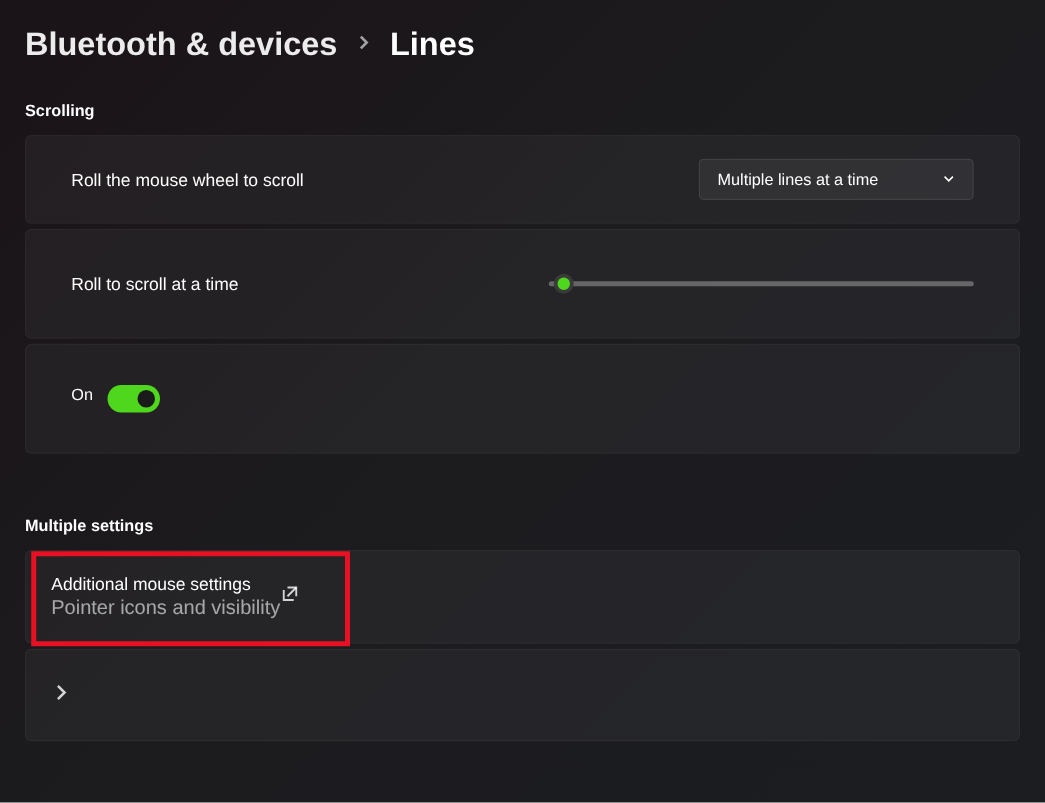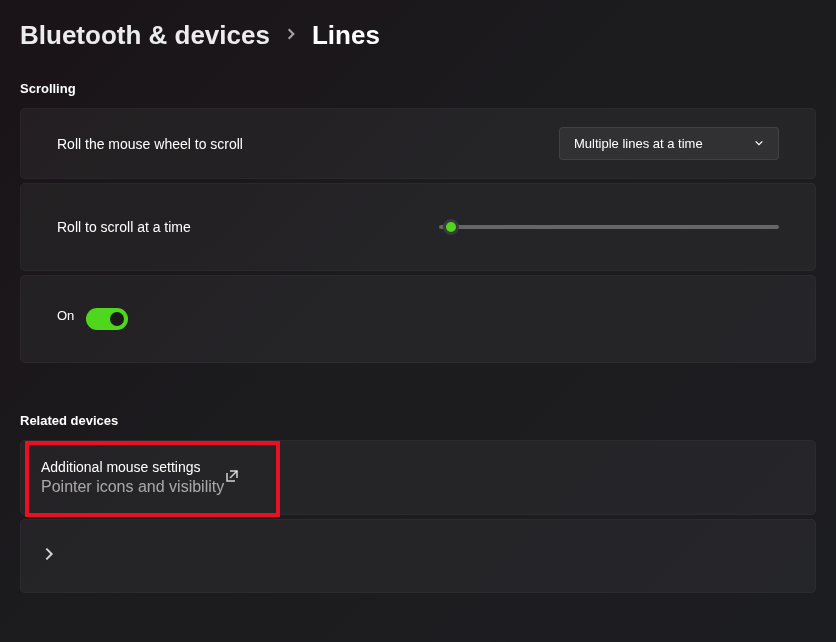--- a/index.html
+++ b/index.html
@@ -231,21 +231,21 @@
   <div class="toggle-container">
     <span class="toggle-label">On</span>
     <div class="toggle">
       <div class="toggle-knob"></div>
     </div>
   </div>
 </div>
 
 <div class="section-gap"></div>
 
-<div class="section-header">Related devices</div>
+<div class="section-header">Multiple settings</div>
 
 <div class="link-card highlighted">
   <div>
     <div class="setting-label">Additional mouse settings</div>
     <div class="setting-sublabel">Pointer icons and visibility</div>
   </div>
   <span>
     <svg class="external-icon" viewBox="0 0 16 16" fill="none" stroke="currentColor" stroke-width="1.5">
       <path d="M6 3 L13 3 L13 10"></path>
       <path d="M13 3 L6 10"></path>

